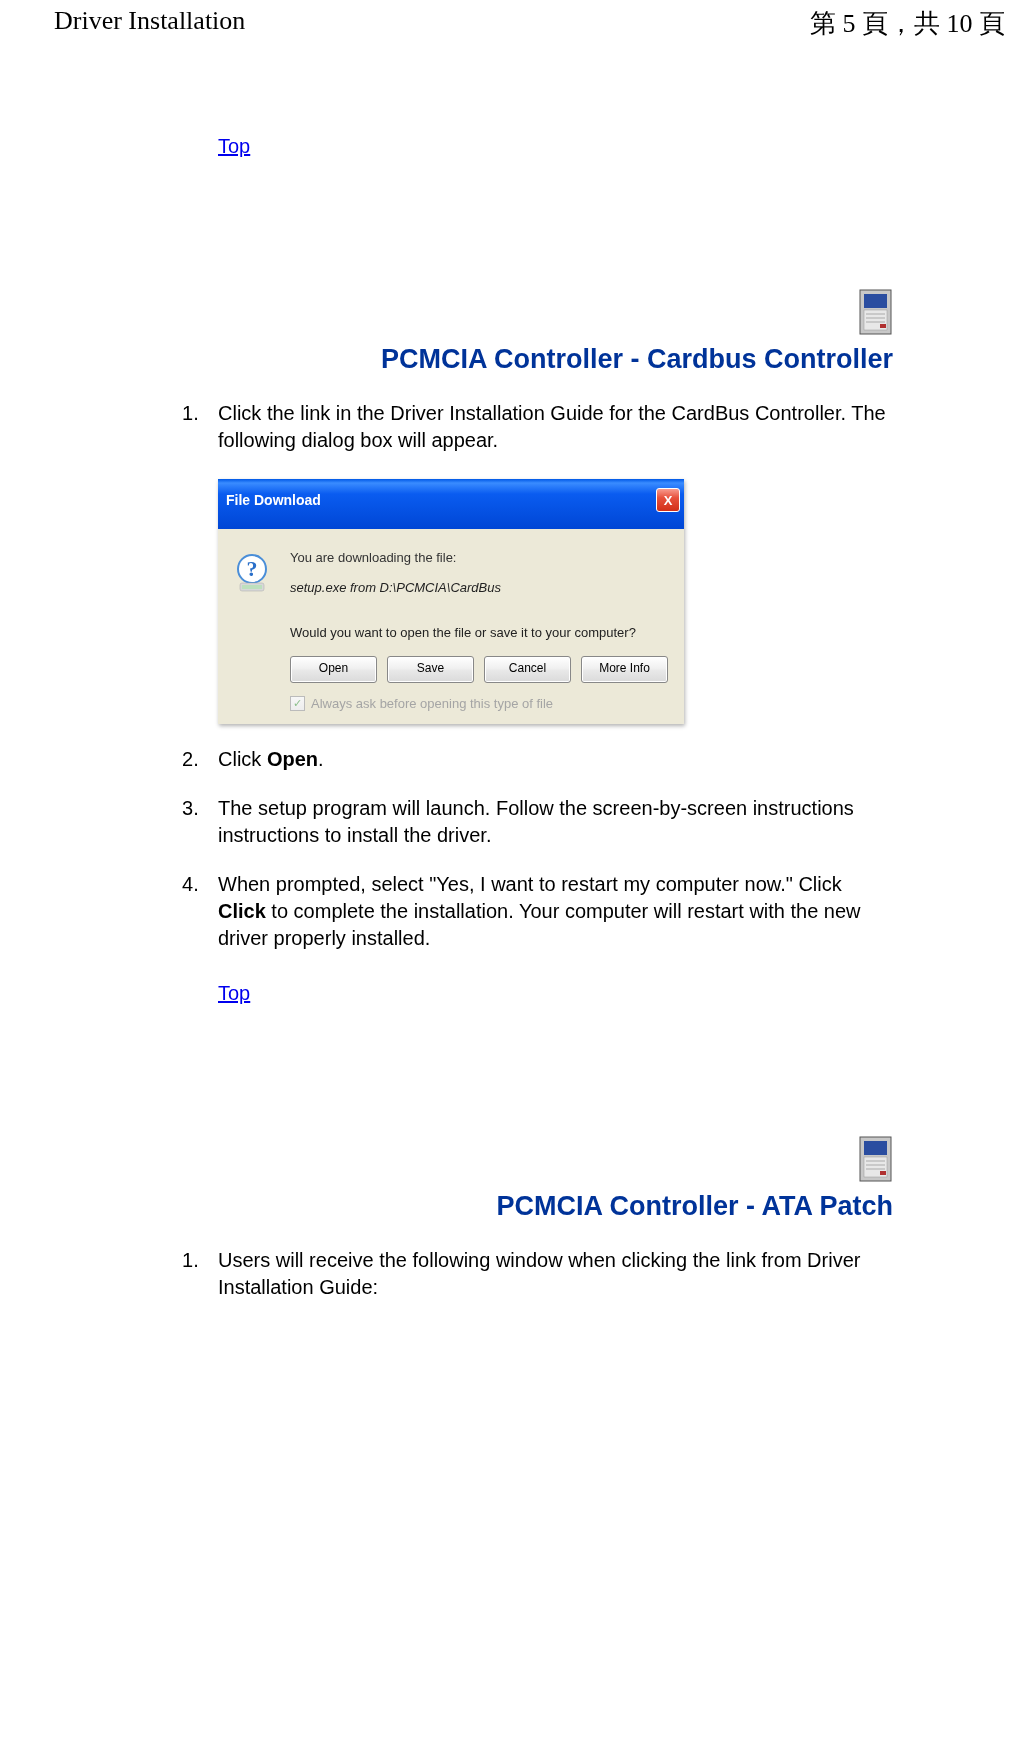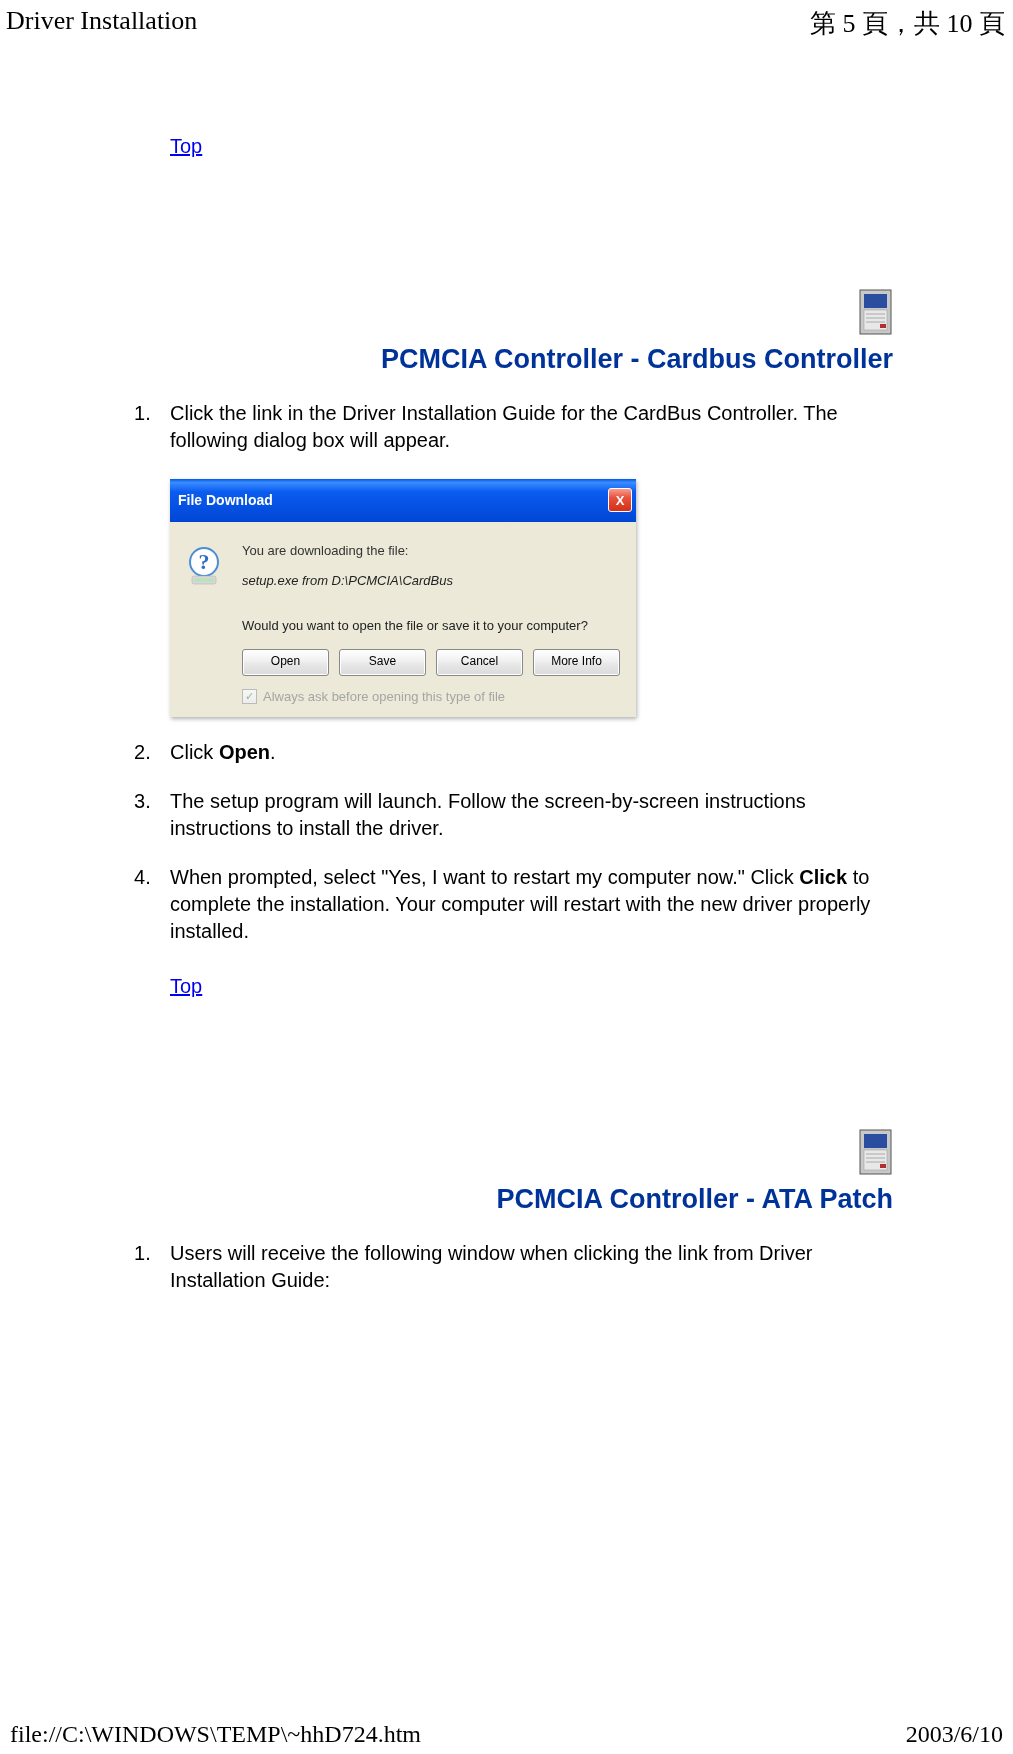--- a/index.html
+++ b/index.html
@@ -10,34 +10,34 @@
     .section-heading { display: flex; align-items: flex-end; gap: 8px; margin-bottom: 25px; flex-direction: column; }
     .section-title { color: #003399; font-weight: bold; font-size: 27px; }
     .pcmcia-icon { width: 35px; height: 48px; display: inline-block; position: relative; }
     .pcmcia-icon svg { display: block; }
     ol.steps { list-style: none; padding: 0; margin: 0 0 0 14px; counter-reset: step; }
     ol.steps > li { counter-increment: step; position: relative; padding-left: 36px; margin-bottom: 22px; font-size: 20px; line-height: 1.35; color: #000; }
     ol.steps > li::before { content: counter(step) "."; position: absolute; left: 0; top: 0; font-size: 20px; }
     .bold { font-weight: bold; }
     .dialog-container { margin: 25px 0 10px 0; }
     .file-download-dialog { width: 466px; background: #ece9d8; box-shadow: 1px 2px 4px rgba(0,0,0,0.3); font-family: Tahoma, Arial, sans-serif; }
-    .dialog-titlebar { height: 42px; background: linear-gradient(to bottom, #0058e6 0%, #3a8cff 8%, #0a5cf0 30%, #0046d5 100%); display: flex; align-items: center; justify-content: space-between; padding: 0 4px 1px 8px; color: #fff; font-size: 14px; font-weight: bold; }
+    .dialog-titlebar { height: 42px; background: linear-gradient(to bottom, #0058e6 0%, #3a8cff 8%, #0a5cf0 30%, #0046d5 100%); display: flex; align-items: center; justify-content: space-between; padding: 0 4px 8px 8px; color: #fff; font-size: 14px; font-weight: bold; }
     .dialog-close-btn { width: 22px; height: 22px; background: linear-gradient(to bottom, #f89c8f, #e7513c 40%, #d22f18); border-radius: 3px; border: 1px solid #fff; display: flex; align-items: center; justify-content: center; color: #fff; font-weight: bold; font-size: 13px; line-height: 1; cursor: default; }
     .dialog-body { padding: 20px 12px 12px 12px; display: flex; gap: 16px; }
     .dialog-icon { width: 44px; display: flex; align-items: flex-start; justify-content: center; padding-top: 4px; flex-shrink: 0; }
     .dialog-texts { flex: 1; font-size: 13px; color: #333; }
     .dialog-line1 { margin-bottom: 12px; }
     .dialog-line2 { margin-bottom: 28px; color: #222; font-style: italic; }
     .dialog-question { margin-bottom: 14px; color: #222; }
     .dialog-buttons { display: flex; gap: 10px; margin-bottom: 12px; }
     .xp-button { width: 85px; height: 25px; border: 1px solid #888; border-radius: 3px; background: linear-gradient(to bottom, #ffffff, #f0f0f0 45%, #e8e8e8 55%, #dadada); box-shadow: inset 0 0 0 1px #fff; font-size: 12px; color: #000; text-align: center; line-height: 23px; cursor: default; }
     .dialog-checkbox-row { display: flex; align-items: center; gap: 6px; color: #a5a5a5; font-size: 13px; }
     .dialog-checkbox { width: 13px; height: 13px; border: 1px solid #bbb; background: linear-gradient(to bottom, #f7f7f7, #ededed); display: inline-flex; align-items: center; justify-content: center; font-size: 11px; color: #8bbf8b; }
     .footer { position: absolute; bottom: 0; left: 0; right: 0; display: flex; justify-content: space-between; padding: 6px 10px; font-family: "Times New Roman", serif; font-size: 24px; color: #000; }
-    .wrapper { position: relative; min-height: 1754px; }
+    .wrapper { position: relative; min-height: 1754px; margin-left: 48px; }
     .header-right { white-space: nowrap; }
   </style>
 </head>
 <body>
 
 <div class="wrapper">
   <div class="page-header">
     <span>Driver Installation</span>
     <span class="header-right">第 5 頁，共 10 頁</span>
   </div>
@@ -125,17 +125,13 @@
       <span class="section-title">PCMCIA Controller - ATA Patch</span>
     </div>
 
     <ol class="steps">
       <li>
         <span>Users will receive the following window when clicking the link from Driver Installation Guide:</span>
       </li>
     </ol>
   </div>
 
-  <div class="footer">
-    <span>file://C:\WINDOWS\TEMP\~hhD724.htm</span>
-    <span>2003/6/10</span>
-  </div>
 </div>
 
 </body></html>

